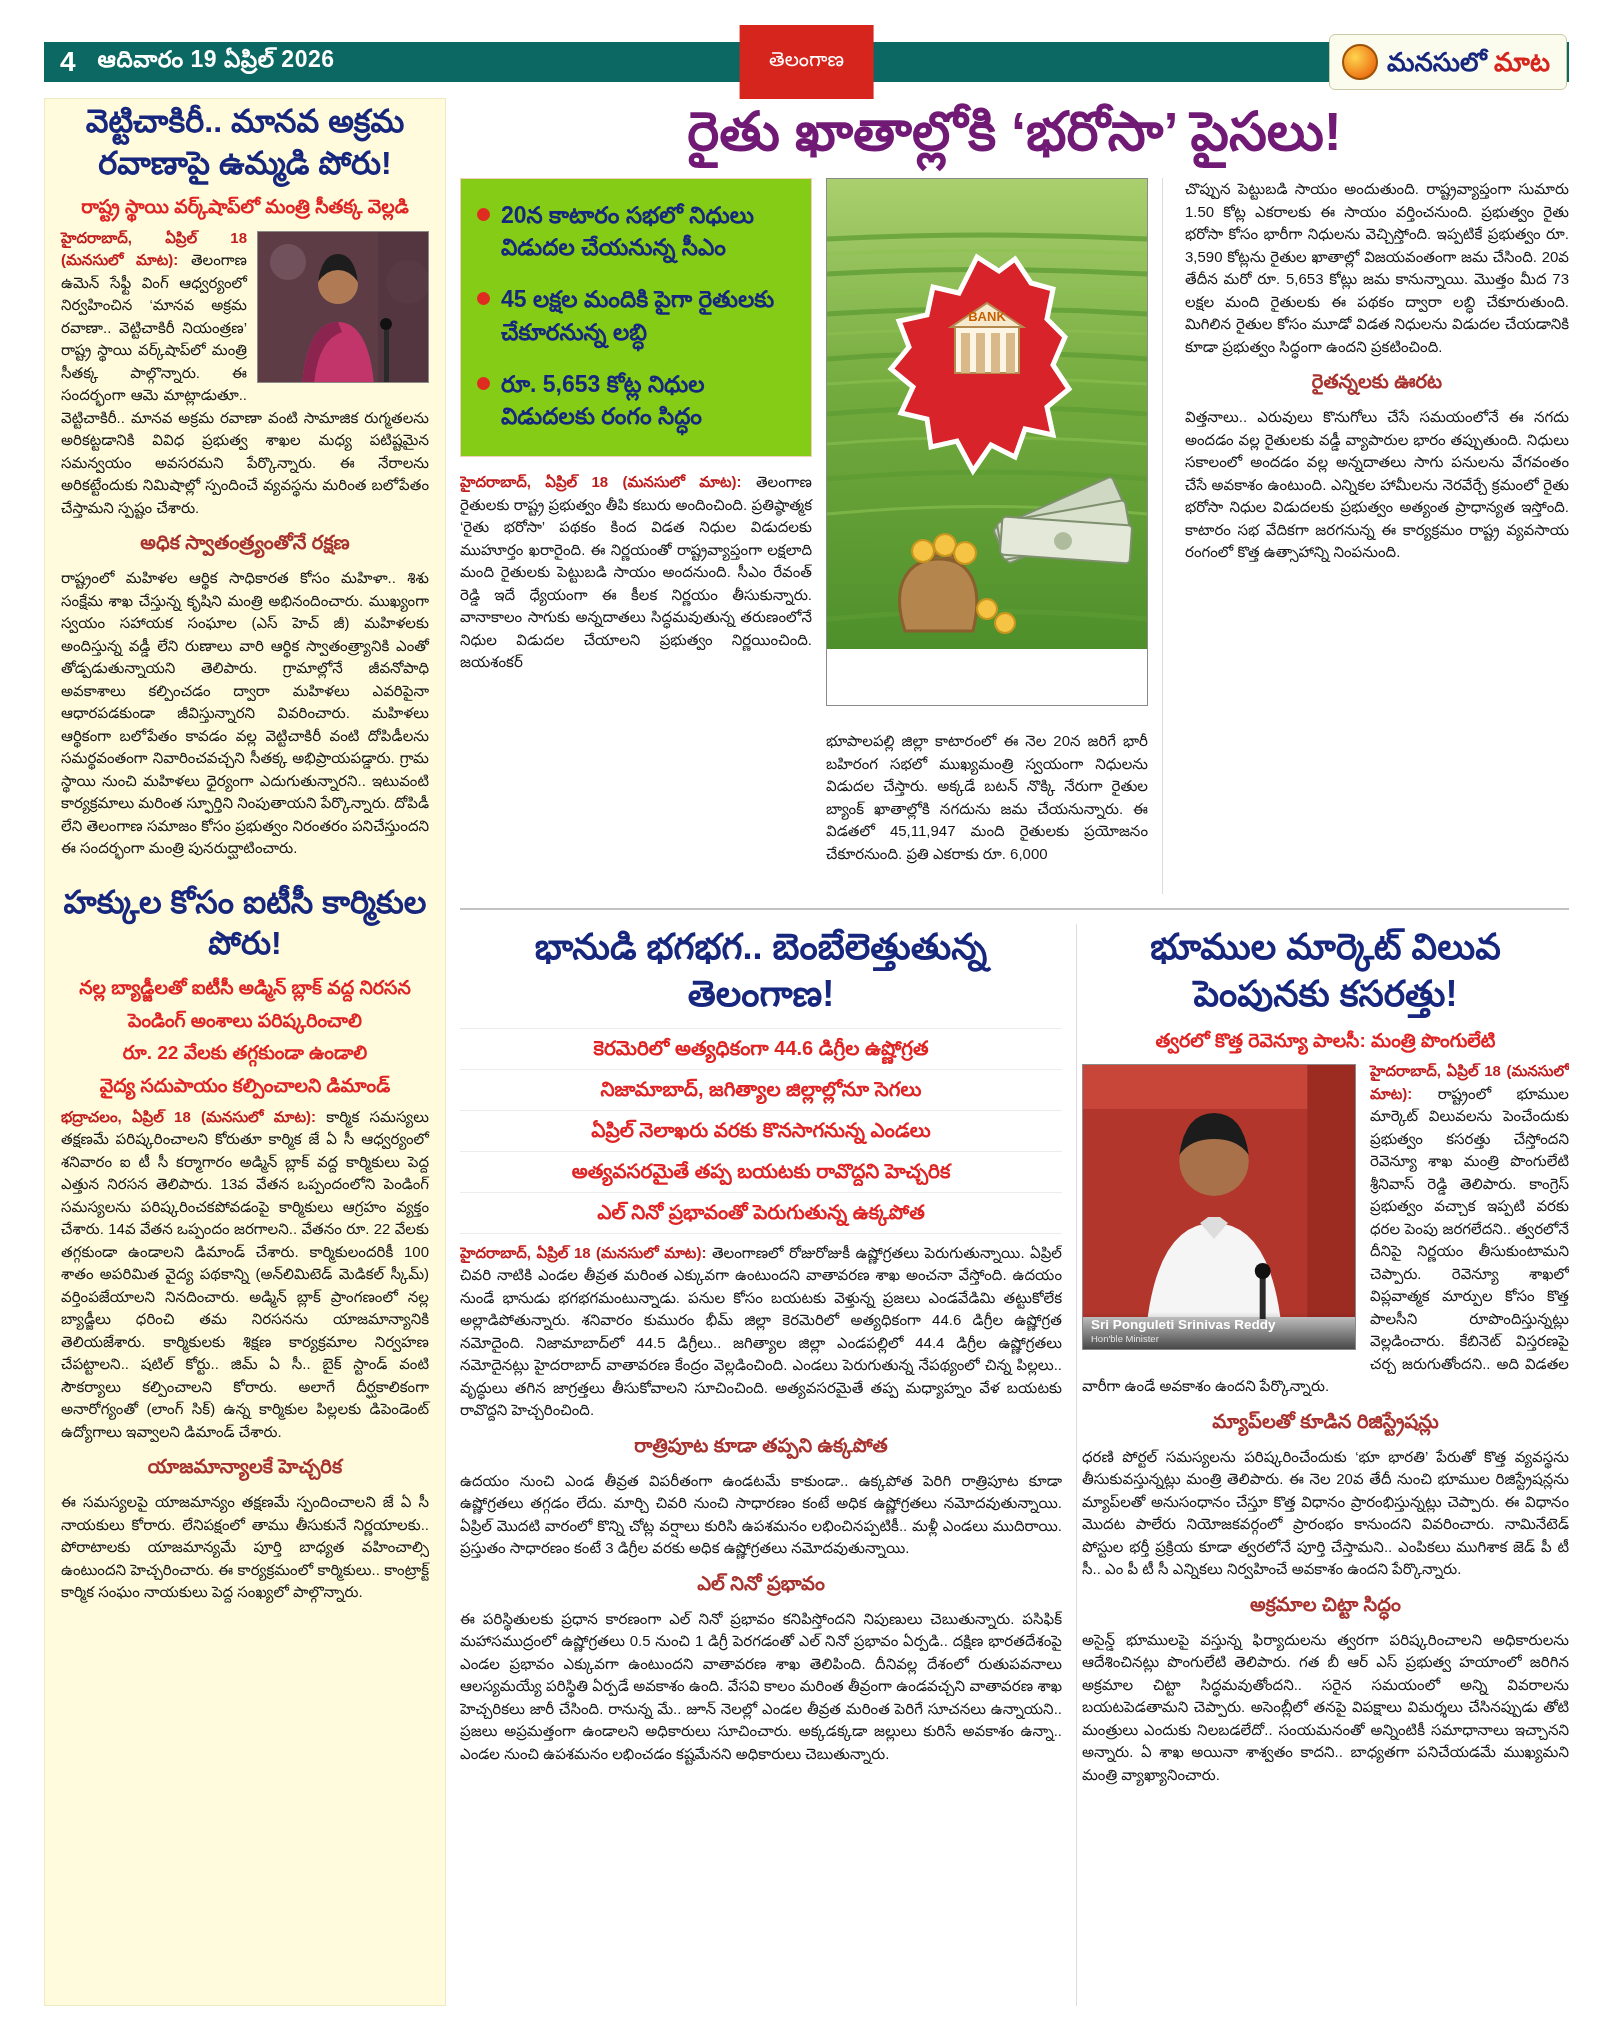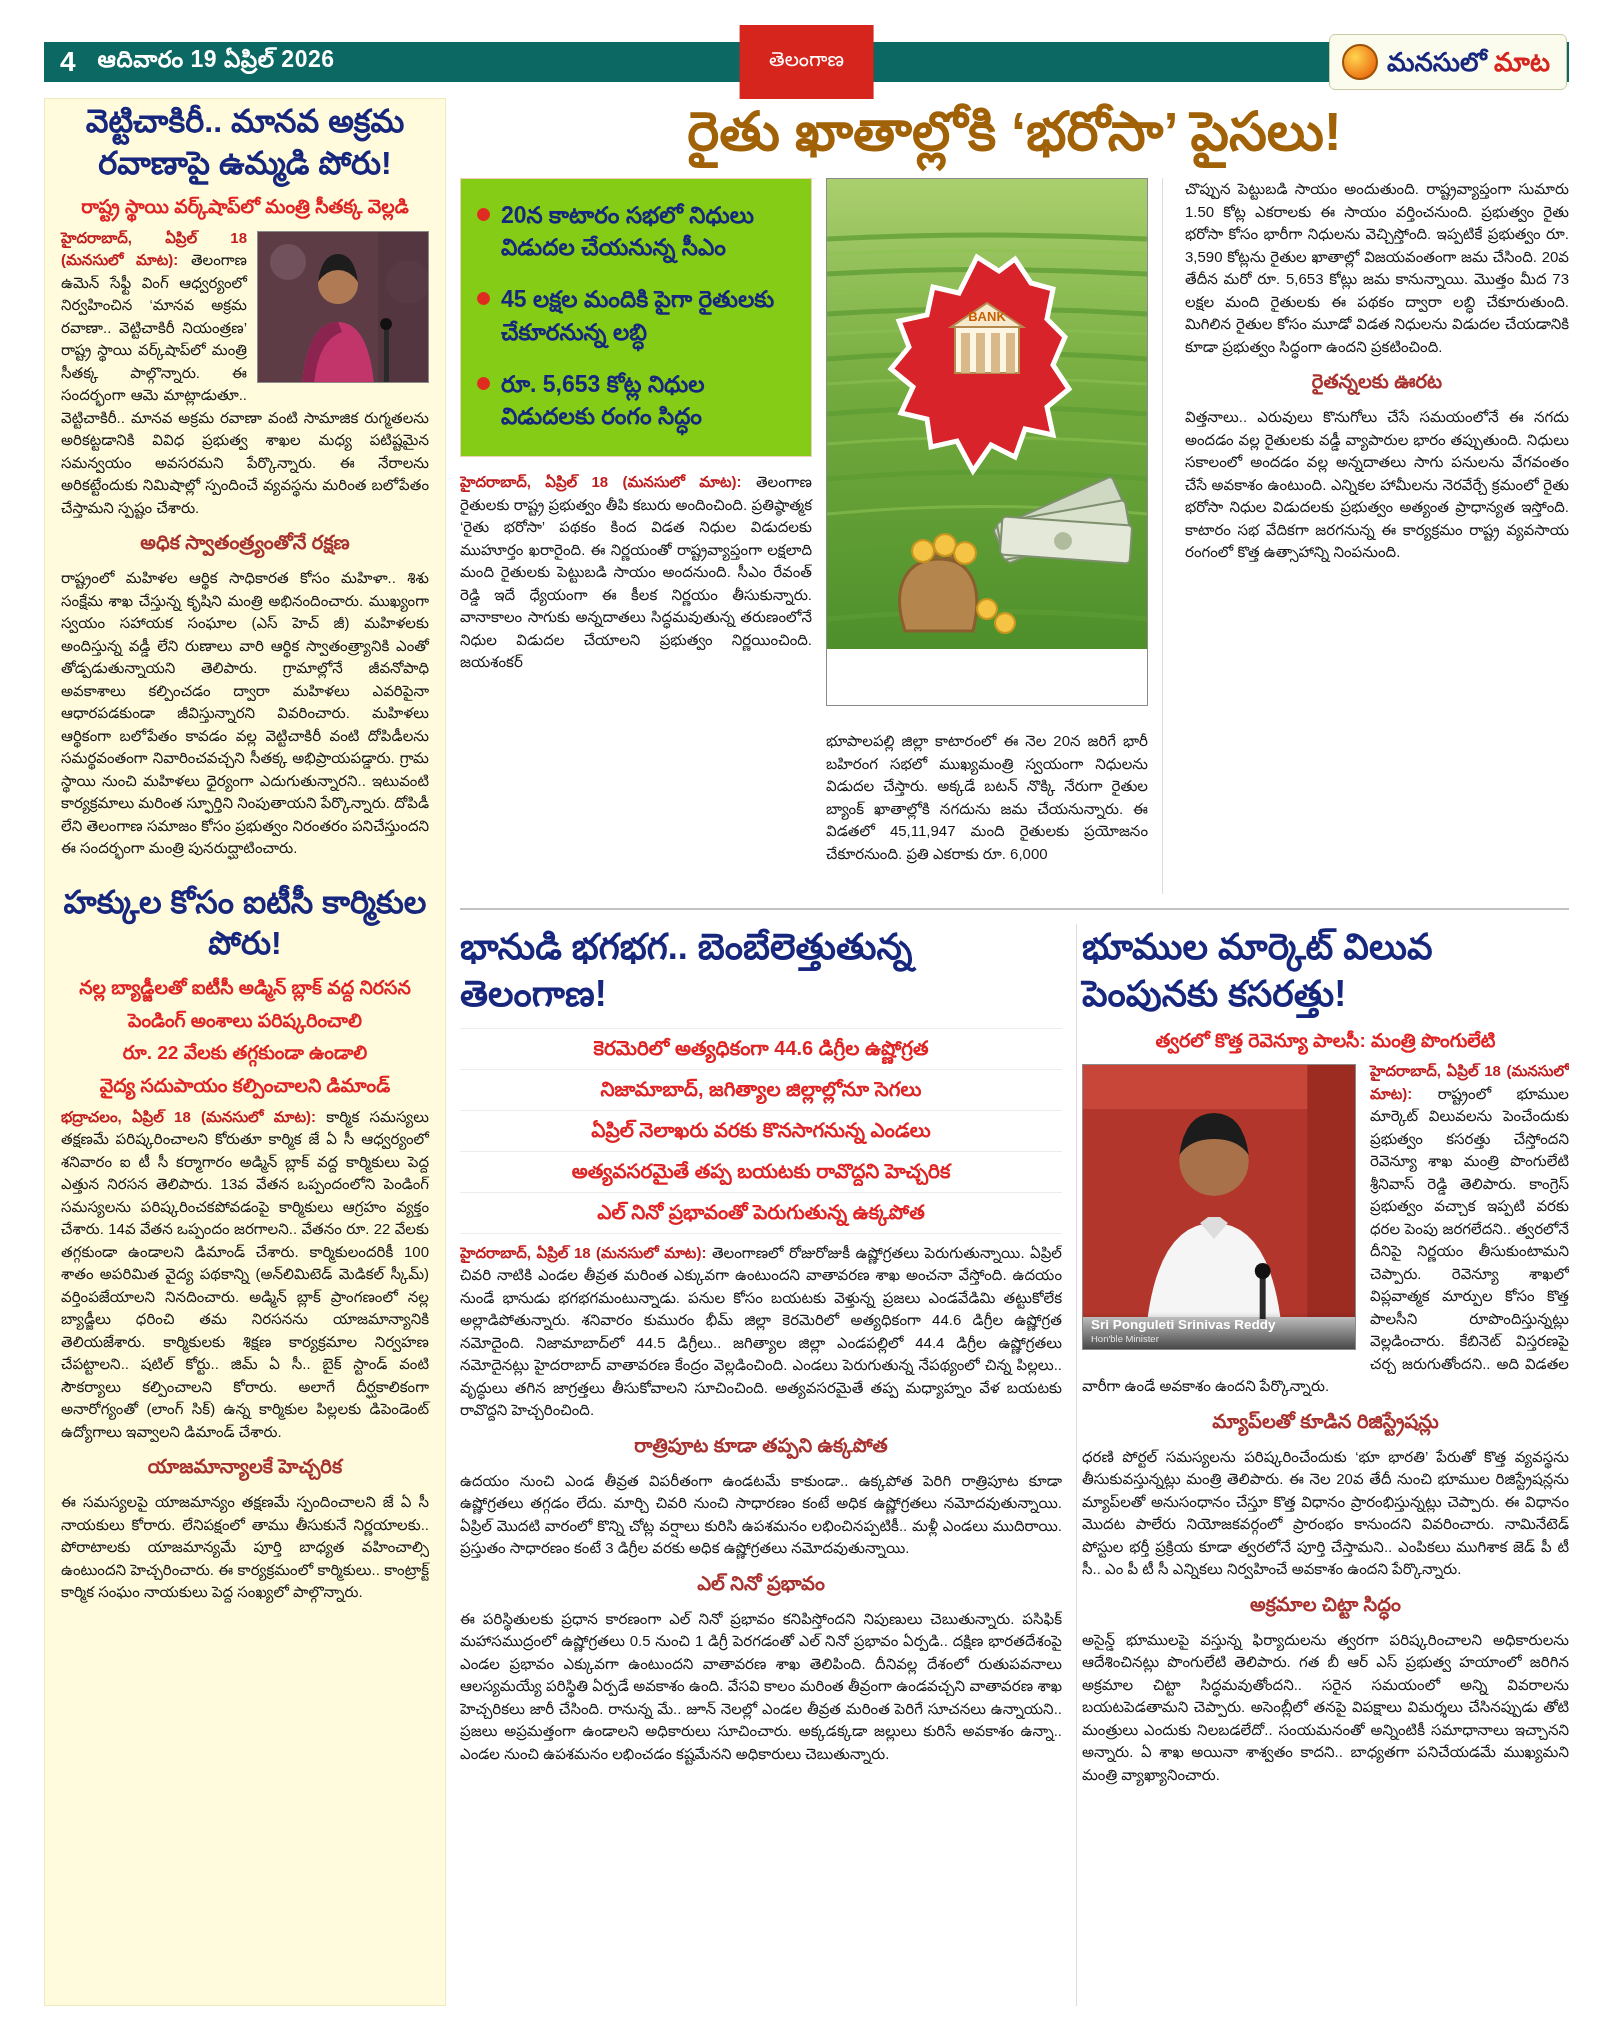--- a/index.html
+++ b/index.html
@@ -26,36 +26,36 @@
   .head-left{font-size:32px;line-height:1.3;font-weight:bold;color:#17277e;text-align:center;margin-bottom:10px}
   .deck{color:#e02424;font-weight:bold;text-align:center;font-size:19px;line-height:1.35;margin:7px 0}
   .crosshead{color:#a8322e;font-weight:bold;text-align:center;font-size:19.5px;margin:12px 0 9px}
   .body-text{font-size:15px;line-height:1.5;text-align:justify;color:#141414;margin-bottom:6px}
   .dateline{color:#c01d1d;font-weight:bold}
   .photo-seethakka{float:right;width:172px;height:152px;margin:4px 0 8px 10px;border:1px solid #8a8a8a;overflow:hidden}
   .leftcol .gap{height:16px}
 
   
   .maincol{flex:1;display:flex;flex-direction:column;overflow:hidden}
-  .headline-lg{font-size:54px;line-height:1.15;font-weight:bold;color:#a16207;text-align:center;margin:2px 0 16px}
+  .headline-lg{font-size:54px;line-height:1.15;font-weight:bold;color:#701a75;text-align:center;margin:2px 0 16px}
   .main-cols{display:flex;gap:14px;padding-bottom:14px;border-bottom:2px solid #c2c2c2;height:732px;overflow:hidden}
   .mcA{width:352px;flex:none}
   .mcB{width:322px;flex:none}
   .mcC{flex:1;border-left:1px solid #dcdcdc;padding-left:22px}
   .bulletbox{background:#84cc16;border:1px solid #f3cdbc;padding:20px 16px;margin-bottom:14px}
   .bullet{display:flex;gap:11px;margin-bottom:20px;font-size:23px;font-weight:bold;color:#17277e;line-height:1.4}
   .bullet:last-child{margin-bottom:4px}
   .bullet .dot{width:13px;height:13px;border-radius:50%;background:#e02b20;flex:none;margin-top:9px}
   .farm-img{width:100%;height:528px;margin-bottom:24px;border:1px solid #8a8a8a;overflow:hidden}
 
   
   .bottom-row{display:flex;gap:14px;padding-top:14px;flex:1;overflow:hidden}
   .heatcol{width:602px;flex:none;overflow:hidden}
   .landcol{flex:1;border-left:1px solid #dcdcdc;padding-left:5px;overflow:hidden}
-  .headline-md{font-size:36px;line-height:1.3;font-weight:bold;color:#17277e;margin-bottom:10px}
+  .headline-md{font-size:36px;line-height:1.3;font-weight:bold;color:#17277e;text-align:center;margin-bottom:10px}
   .heat-decks{margin-bottom:8px}
   .heat-decks .deck{font-size:20px;margin:0;padding:6px 0 7px;border-bottom:1px solid #ececec}
   .heat-decks .deck:first-child{border-top:1px solid #ececec}
 
   .land-photo{float:left;width:274px;margin:4px 14px 6px 0;border:1px solid #8a8a8a;position:relative;overflow:hidden}
   .land-photo .img{width:100%;height:284px;display:block}
   .land-cap{position:absolute;left:0;right:0;bottom:0;padding:5px 8px;background:linear-gradient(transparent,rgba(0,0,0,.65))}
   .cap1{font-size:13.5px;color:#fff;font-weight:bold;line-height:1.2}
   .cap2{font-size:9.5px;color:#e8e8e8}
 

